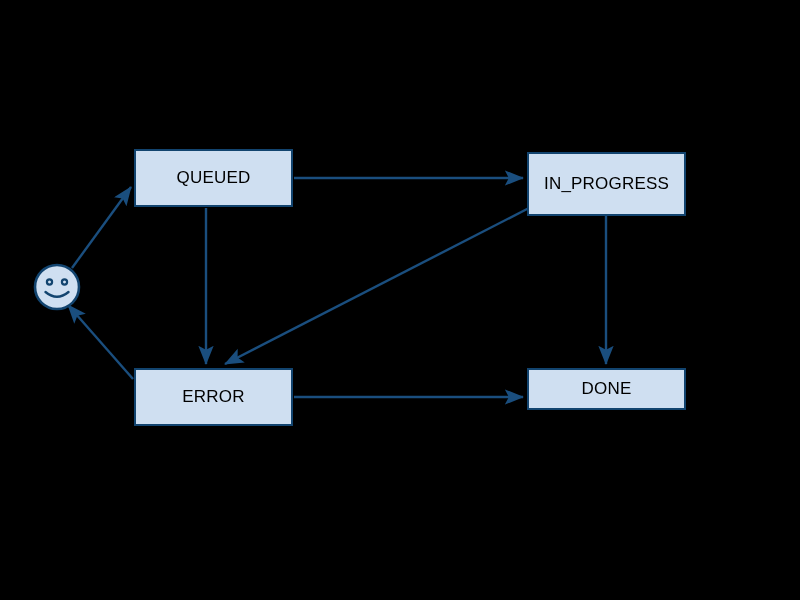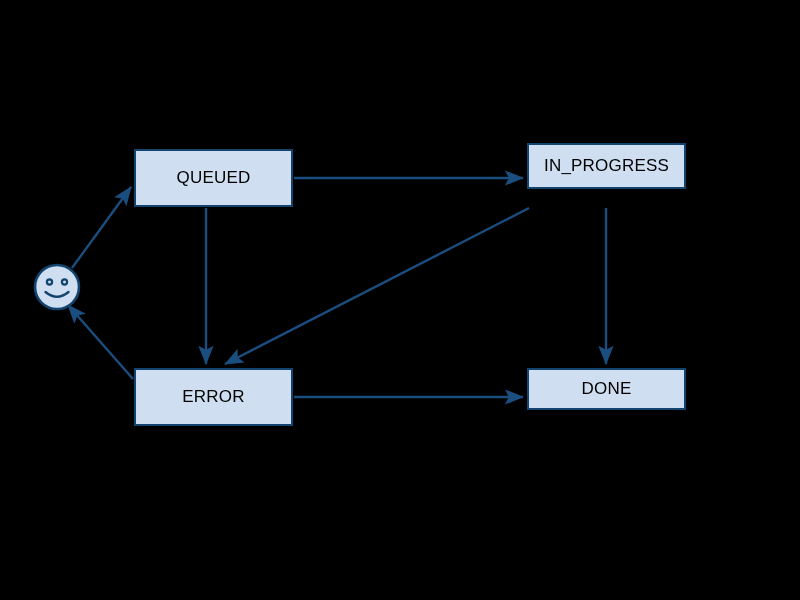--- a/index.html
+++ b/index.html
@@ -95,21 +95,21 @@
     <circle cx="24" cy="24" r="22" fill="#cfdff1" stroke="#12446f" stroke-width="2.6"></circle>
     <circle cx="16.5" cy="19" r="2.6" fill="none" stroke="#12446f" stroke-width="2.2"></circle>
     <circle cx="31.5" cy="19" r="2.6" fill="none" stroke="#12446f" stroke-width="2.2"></circle>
     <path d="M12.5,29 Q24,38.5 35.5,29" fill="none" stroke="#12446f" stroke-width="2.4" stroke-linecap="round"></path>
   </svg>
 
   <div class="node-box" style="left:134px; top:149px; width:159px; height:58px;">
     <span class="node-label">QUEUED</span>
   </div>
 
-  <div class="node-box" style="left:527px; top:143px; width:159px; height:46px;">
+  <div class="node-box" style="left:527px; top:152px; width:159px; height:64px;">
     <span class="node-label">IN_PROGRESS</span>
   </div>
 
   <div class="node-box" style="left:134px; top:368px; width:159px; height:58px;">
     <span class="node-label">ERROR</span>
   </div>
 
   <div class="node-box" style="left:527px; top:368px; width:159px; height:42px;">
     <span class="node-label">DONE</span>
   </div>

